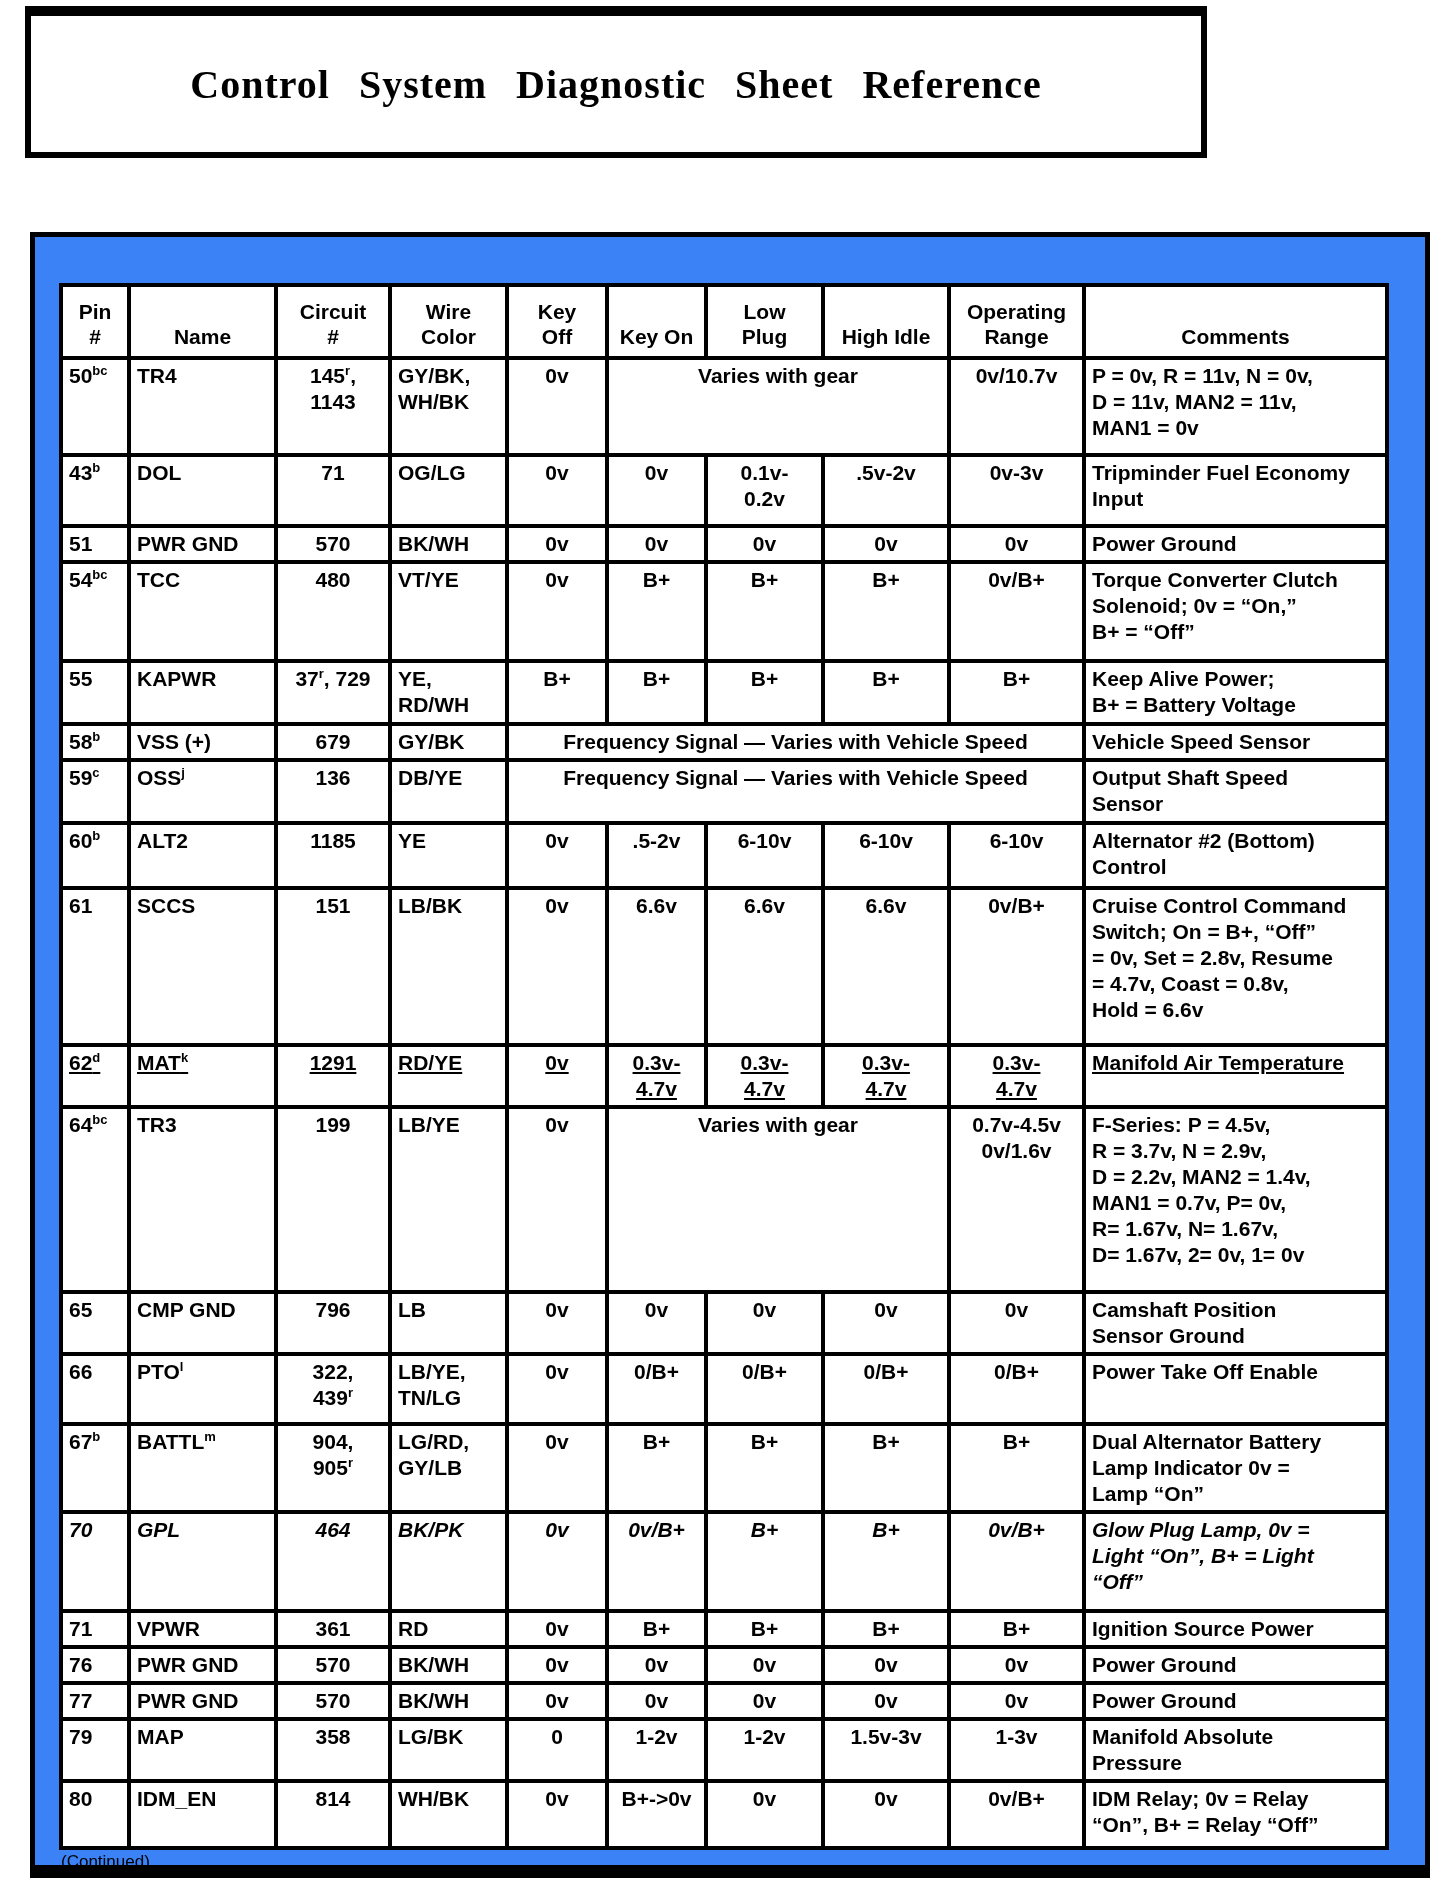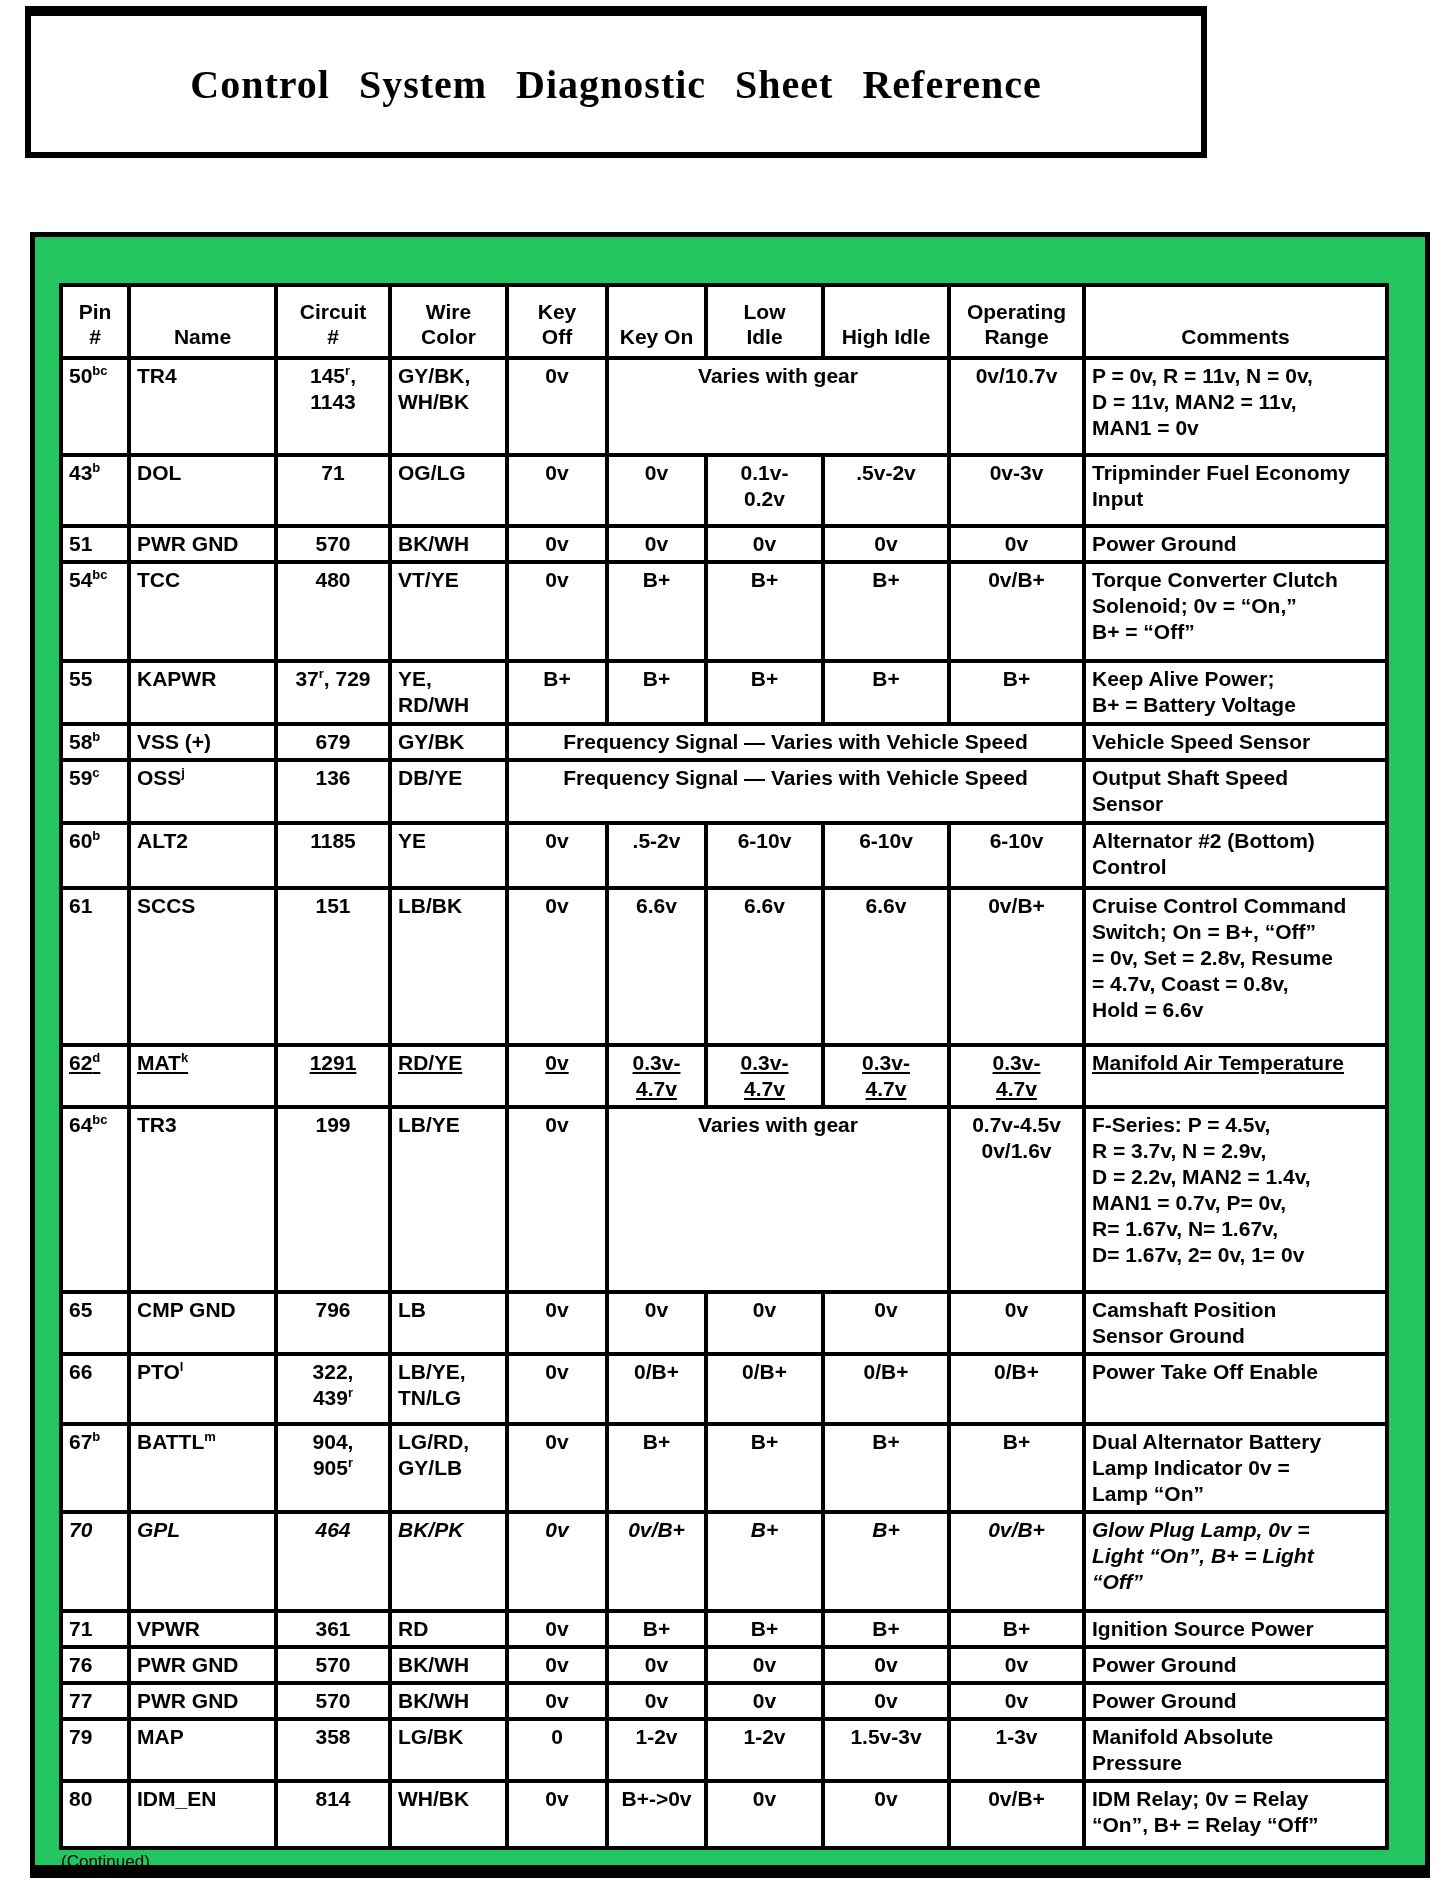--- a/index.html
+++ b/index.html
@@ -12,21 +12,21 @@
     border:6px solid #000;border-top-width:10px;box-sizing:border-box;
     display:flex;align-items:center;justify-content:center;
   }
   .page-title{
     font-family:"Liberation Serif", serif;font-size:40px;font-weight:bold;
     word-spacing:18px;letter-spacing:1px;margin:0;white-space:nowrap;
   }
   .outer-box{
     position:absolute;left:30px;top:232px;width:1400px;height:1646px;
     border:5px solid #000;border-bottom-width:13px;box-sizing:border-box;
-    background:#22c55e;
+    background:#3b82f6;
   }
   table.diag{
     border-collapse:collapse;margin:46px 0 0 24px;table-layout:fixed;
     background:#fff;
   }
   table.diag th, table.diag td{
     border:4px solid #000;
     font-weight:bold;font-size:21px;line-height:26px;
     white-space:pre-line;padding:3px 6px;box-sizing:border-box;
     vertical-align:top;overflow:hidden;
@@ -74,21 +74,21 @@
 #</th>
           <th>Name</th>
           <th>Circuit
 #</th>
           <th>Wire
 Color</th>
           <th>Key
 Off</th>
           <th>Key On</th>
           <th>Low
-Idle</th>
+Plug</th>
           <th>High Idle</th>
           <th>Operating
 Range</th>
           <th>Comments</th>
         </tr>
       </thead>
     <tbody>
         <tr style="height: 97px;">
           <td class="c-pin">50<sup>bc</sup></td>
           <td class="c-name">TR4</td>

